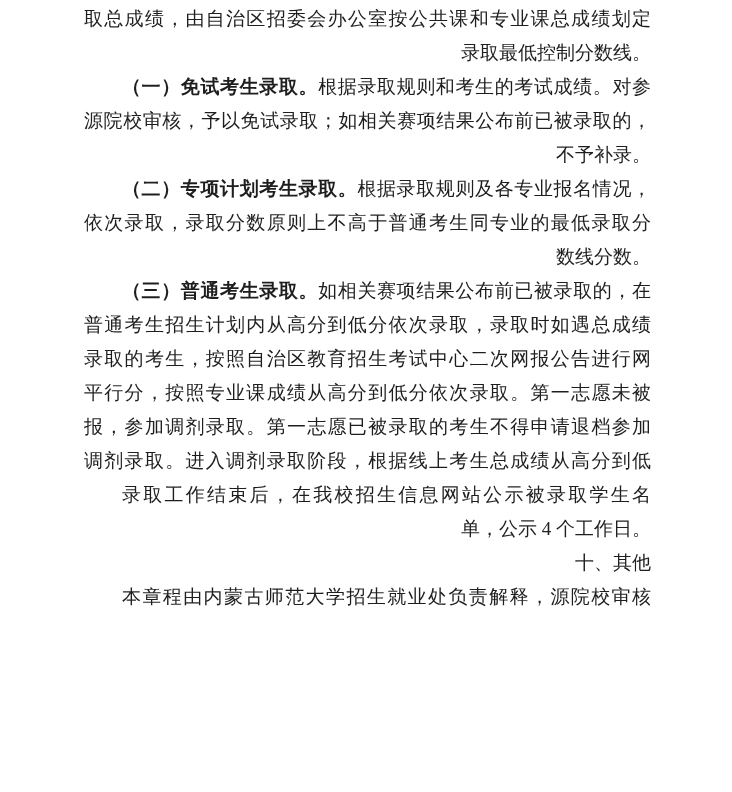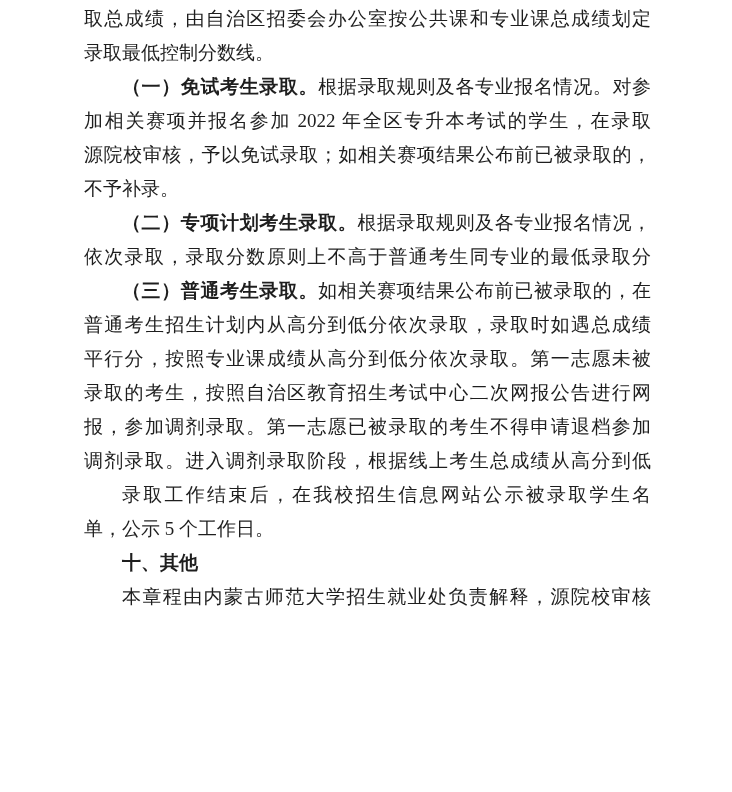--- a/index.html
+++ b/index.html
@@ -12,52 +12,52 @@
     width: 732px; height: 663px;
     background: #ffffff;
     padding: 2px 81px 0 84px;
     overflow: hidden;
   }
   .line {
     font-family: "Liberation Serif", "DejaVu Serif", serif;
     font-size: 19px;
     line-height: 34px;
     color: #1e1e1e;
-    text-align: left;
+    text-align: right;
     white-space: pre-wrap;
   }
   .line.fill {
     text-align: justify;
     text-align-last: justify;
   }
   .line.indent {
     text-indent: 38px;
   }
   .bold {
     font-weight: bold;
   }
   .line.heading {
-    font-weight: bold;
+    font-weight: normal;
   }
 </style>
 </head>
 <body>
 
 <div class="page">
   <div class="line fill"><span>取总成绩，由自治区招委会办公室按公共课和专业课总成绩划定</span></div>
   <div class="line"><span>录取最低控制分数线。</span></div>
-  <div class="line fill indent"><span class="bold">（一）免试考生录取。</span><span>根据录取规则及各专业报名情况。对参</span></div>
-  <div class="line fill"><span>加相关赛项并报名参加 2022 年全区专升本考试的学生，在录取</span></div>
+  <div class="line fill indent"><span class="bold">（一）免试考生录取。</span><span>根据录取规则和考生的考试成绩。对参</span></div>
   <div class="line fill"><span>源院校审核，予以免试录取；如相关赛项结果公布前已被录取的，</span></div>
   <div class="line"><span>不予补录。</span></div>
   <div class="line fill indent"><span class="bold">（二）专项计划考生录取。</span><span>根据录取规则及各专业报名情况，</span></div>
   <div class="line fill"><span>依次录取，录取分数原则上不高于普通考生同专业的最低录取分</span></div>
+  <div class="line"><span>数线分数。</span></div>
   <div class="line fill indent"><span class="bold">（三）普通考生录取。</span><span>如相关赛项结果公布前已被录取的，在</span></div>
   <div class="line fill"><span>普通考生招生计划内从高分到低分依次录取，录取时如遇总成绩</span></div>
+  <div class="line fill"><span>录取的考生，按照自治区教育招生考试中心二次网报公告进行网</span></div>
   <div class="line fill"><span>平行分，按照专业课成绩从高分到低分依次录取。第一志愿未被</span></div>
-  <div class="line fill"><span>录取的考生，按照自治区教育招生考试中心二次网报公告进行网</span></div>
   <div class="line fill"><span>报，参加调剂录取。第一志愿已被录取的考生不得申请退档参加</span></div>
   <div class="line fill"><span>调剂录取。进入调剂录取阶段，根据线上考生总成绩从高分到低</span></div>
   <div class="line fill indent"><span>录取工作结束后，在我校招生信息网站公示被录取学生名</span></div>
-  <div class="line"><span>单，公示 5 个工作日。</span></div>
+  <div class="line"><span>单，公示 4 个工作日。</span></div>
   <div class="line indent heading"><span>十、其他</span></div>
   <div class="line fill indent"><span>本章程由内蒙古师范大学招生就业处负责解释，源院校审核</span></div>
 </div>
 
 </body></html>

